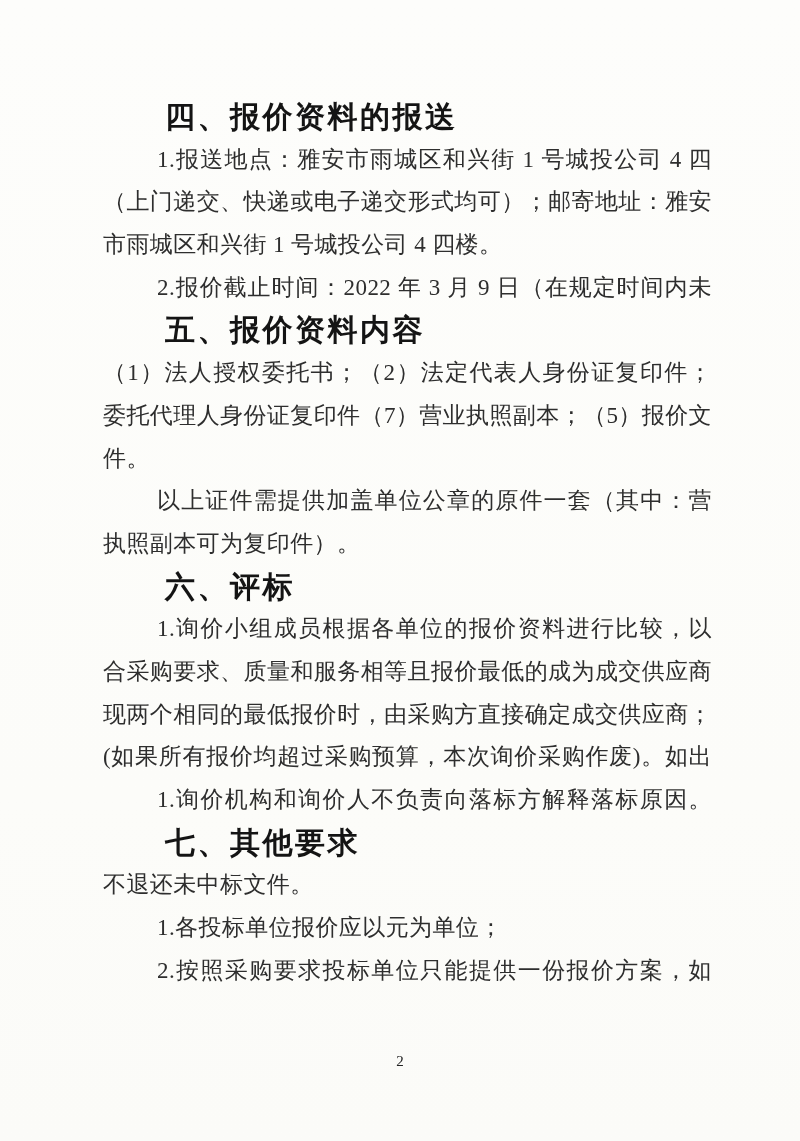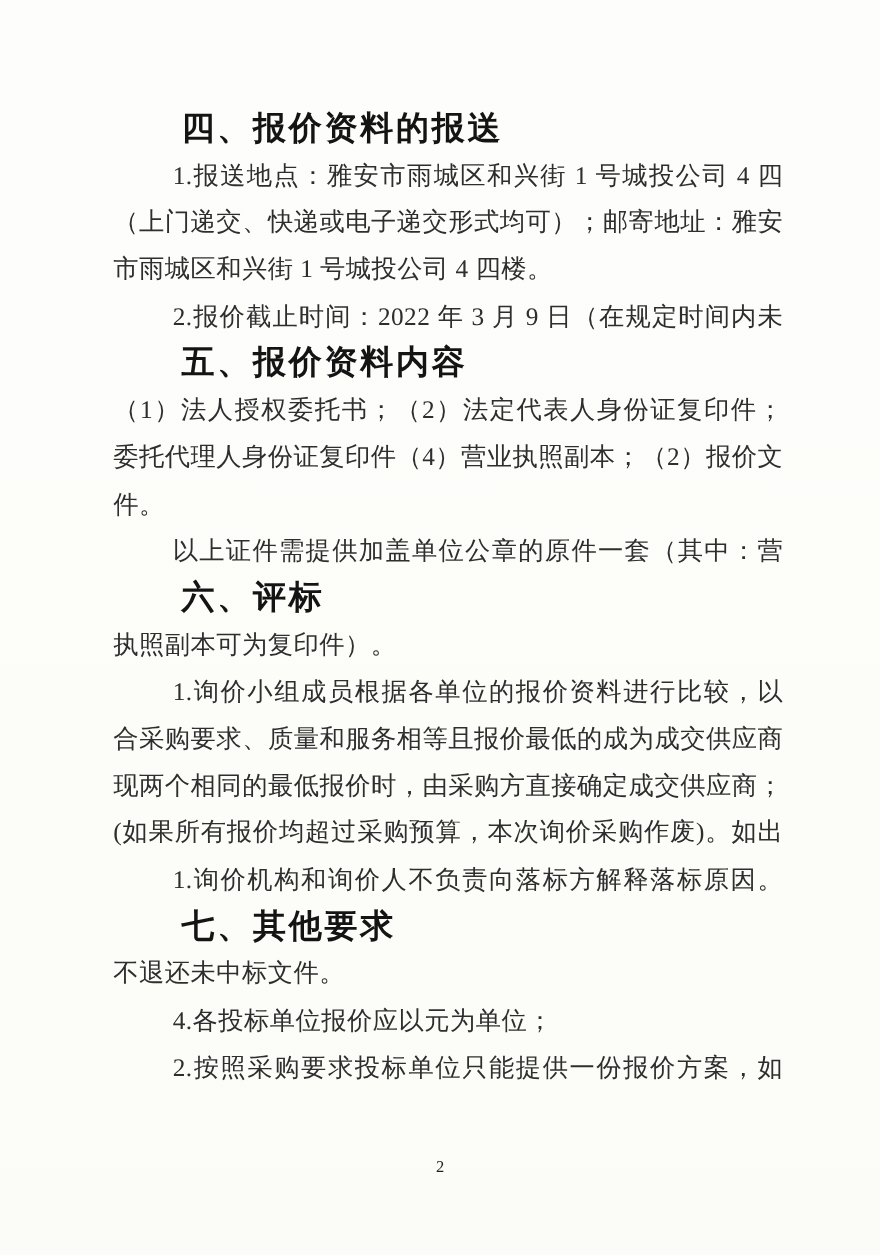--- a/index.html
+++ b/index.html
@@ -71,31 +71,31 @@
 
 <div class="page">
   <main class="content" id="content">
       <div class="line heading">四、报价资料的报送</div>
       <div class="line body indent full">1.报送地点：雅安市雨城区和兴街 1 号城投公司 4 四楼</div>
       <div class="line body full">（上门递交、快递或电子递交形式均可）；邮寄地址：雅安</div>
       <div class="line body">市雨城区和兴街 1 号城投公司 4 四楼。</div>
       <div class="line body indent full">2.报价截止时间：2022 年 3 月 9 日（在规定时间内未报</div>
       <div class="line heading">五、报价资料内容</div>
       <div class="line body full">（1）法人授权委托书；（2）法定代表人身份证复印件；（3）</div>
-      <div class="line body full">委托代理人身份证复印件（4）营业执照副本；（2）报价文</div>
+      <div class="line body full">委托代理人身份证复印件（7）营业执照副本；（5）报价文</div>
       <div class="line body">件。</div>
       <div class="line body indent full">以上证件需提供加盖单位公章的原件一套（其中：营业</div>
+      <div class="line body">执照副本可为复印件）。</div>
       <div class="line heading">六、评标</div>
-      <div class="line body">执照副本可为复印件）。</div>
       <div class="line body indent full">1.询价小组成员根据各单位的报价资料进行比较，以符</div>
       <div class="line body full">合采购要求、质量和服务相等且报价最低的成为成交供应商</div>
       <div class="line body full">现两个相同的最低报价时，由采购方直接确定成交供应商；</div>
       <div class="line body full">(如果所有报价均超过采购预算，本次询价采购作废)。如出</div>
       <div class="line body indent full">1.询价机构和询价人不负责向落标方解释落标原因。</div>
       <div class="line heading">七、其他要求</div>
       <div class="line body">不退还未中标文件。</div>
-      <div class="line body indent">4.各投标单位报价应以元为单位；</div>
+      <div class="line body indent">1.各投标单位报价应以元为单位；</div>
       <div class="line body indent full">2.按照采购要求投标单位只能提供一份报价方案，如出</div>
     </main>
   <div class="footer">
     <span class="pagenum">2</span>
   </div>
 </div>
 
 </body></html>

